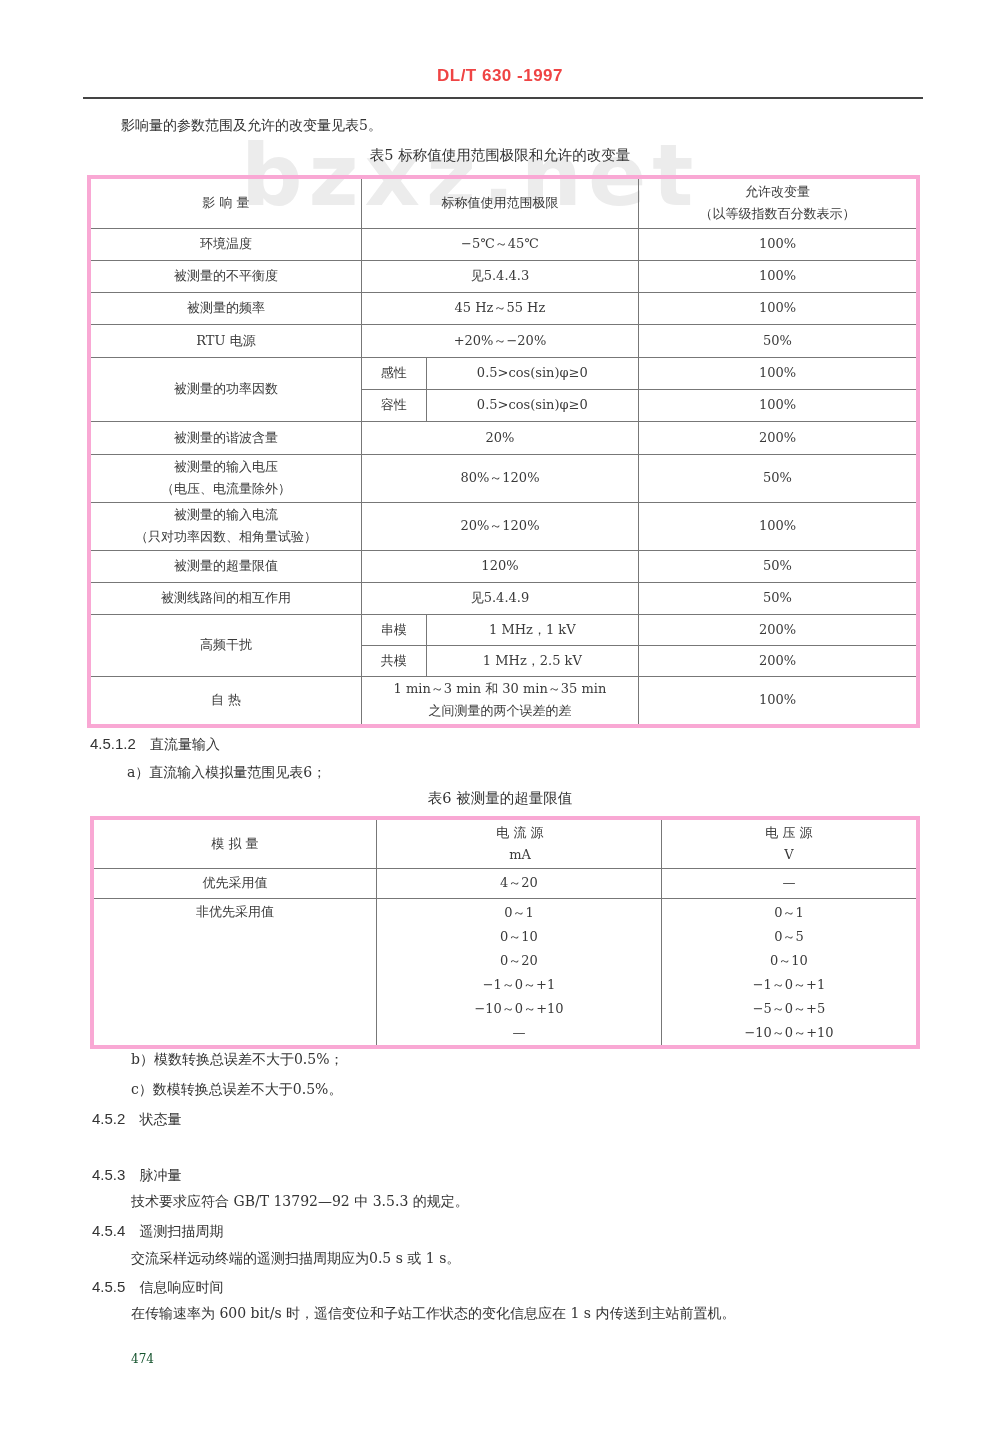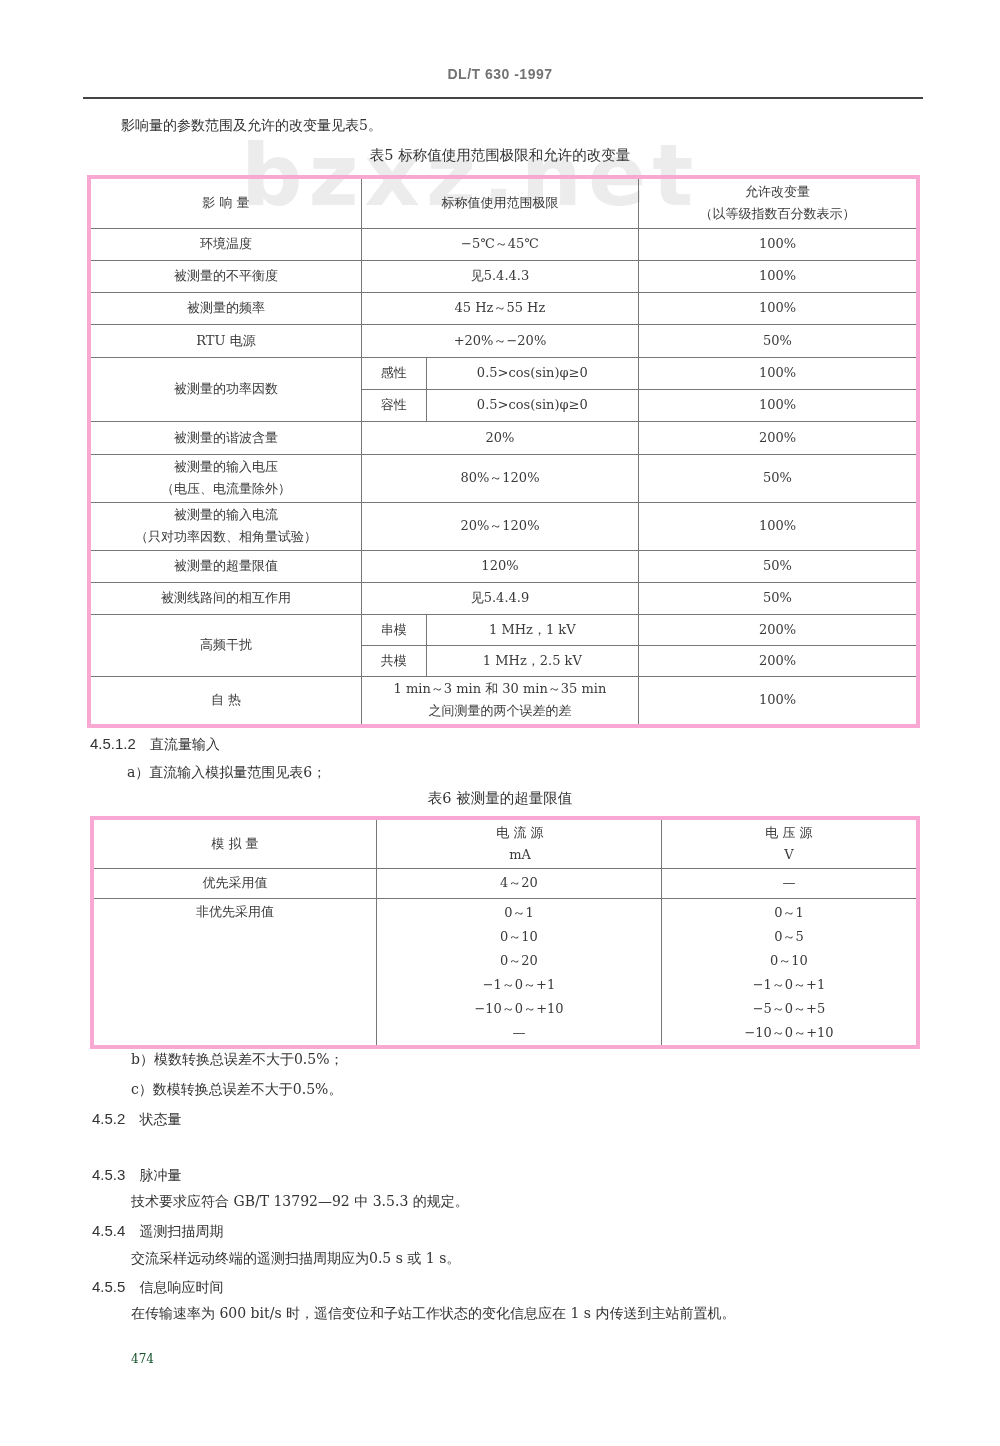--- a/index.html
+++ b/index.html
@@ -6,21 +6,21 @@
   body {
     width: 1000px; height: 1446px; position: relative; overflow: hidden;
     font-family: "DejaVu Serif", "Liberation Serif", serif;
     color: #2a2a2a;
   }
   .page { position: absolute; left: 0; top: 0; width: 1000px; height: 1446px; }
 
   .std-header {
     position: absolute; top: 66px; left: 0; width: 1000px; text-align: center;
     font-family: "Liberation Sans", "DejaVu Sans", sans-serif;
-    font-size: 14px; font-weight: bold; letter-spacing: 0.5px; color: #737373;
+    font-size: 17px; font-weight: bold; letter-spacing: 0.5px; color: #ef4444;
   }
   .header-rule {
     position: absolute; top: 97px; left: 83px; width: 840px; height: 2px;
     background: #444;
   }
 
   .watermark {
     position: absolute; left: 200px; top: 125px;
     font-family: "DejaVu Sans", "Liberation Sans", sans-serif;
     font-size: 86px; font-weight: bold; color: #ececec;

